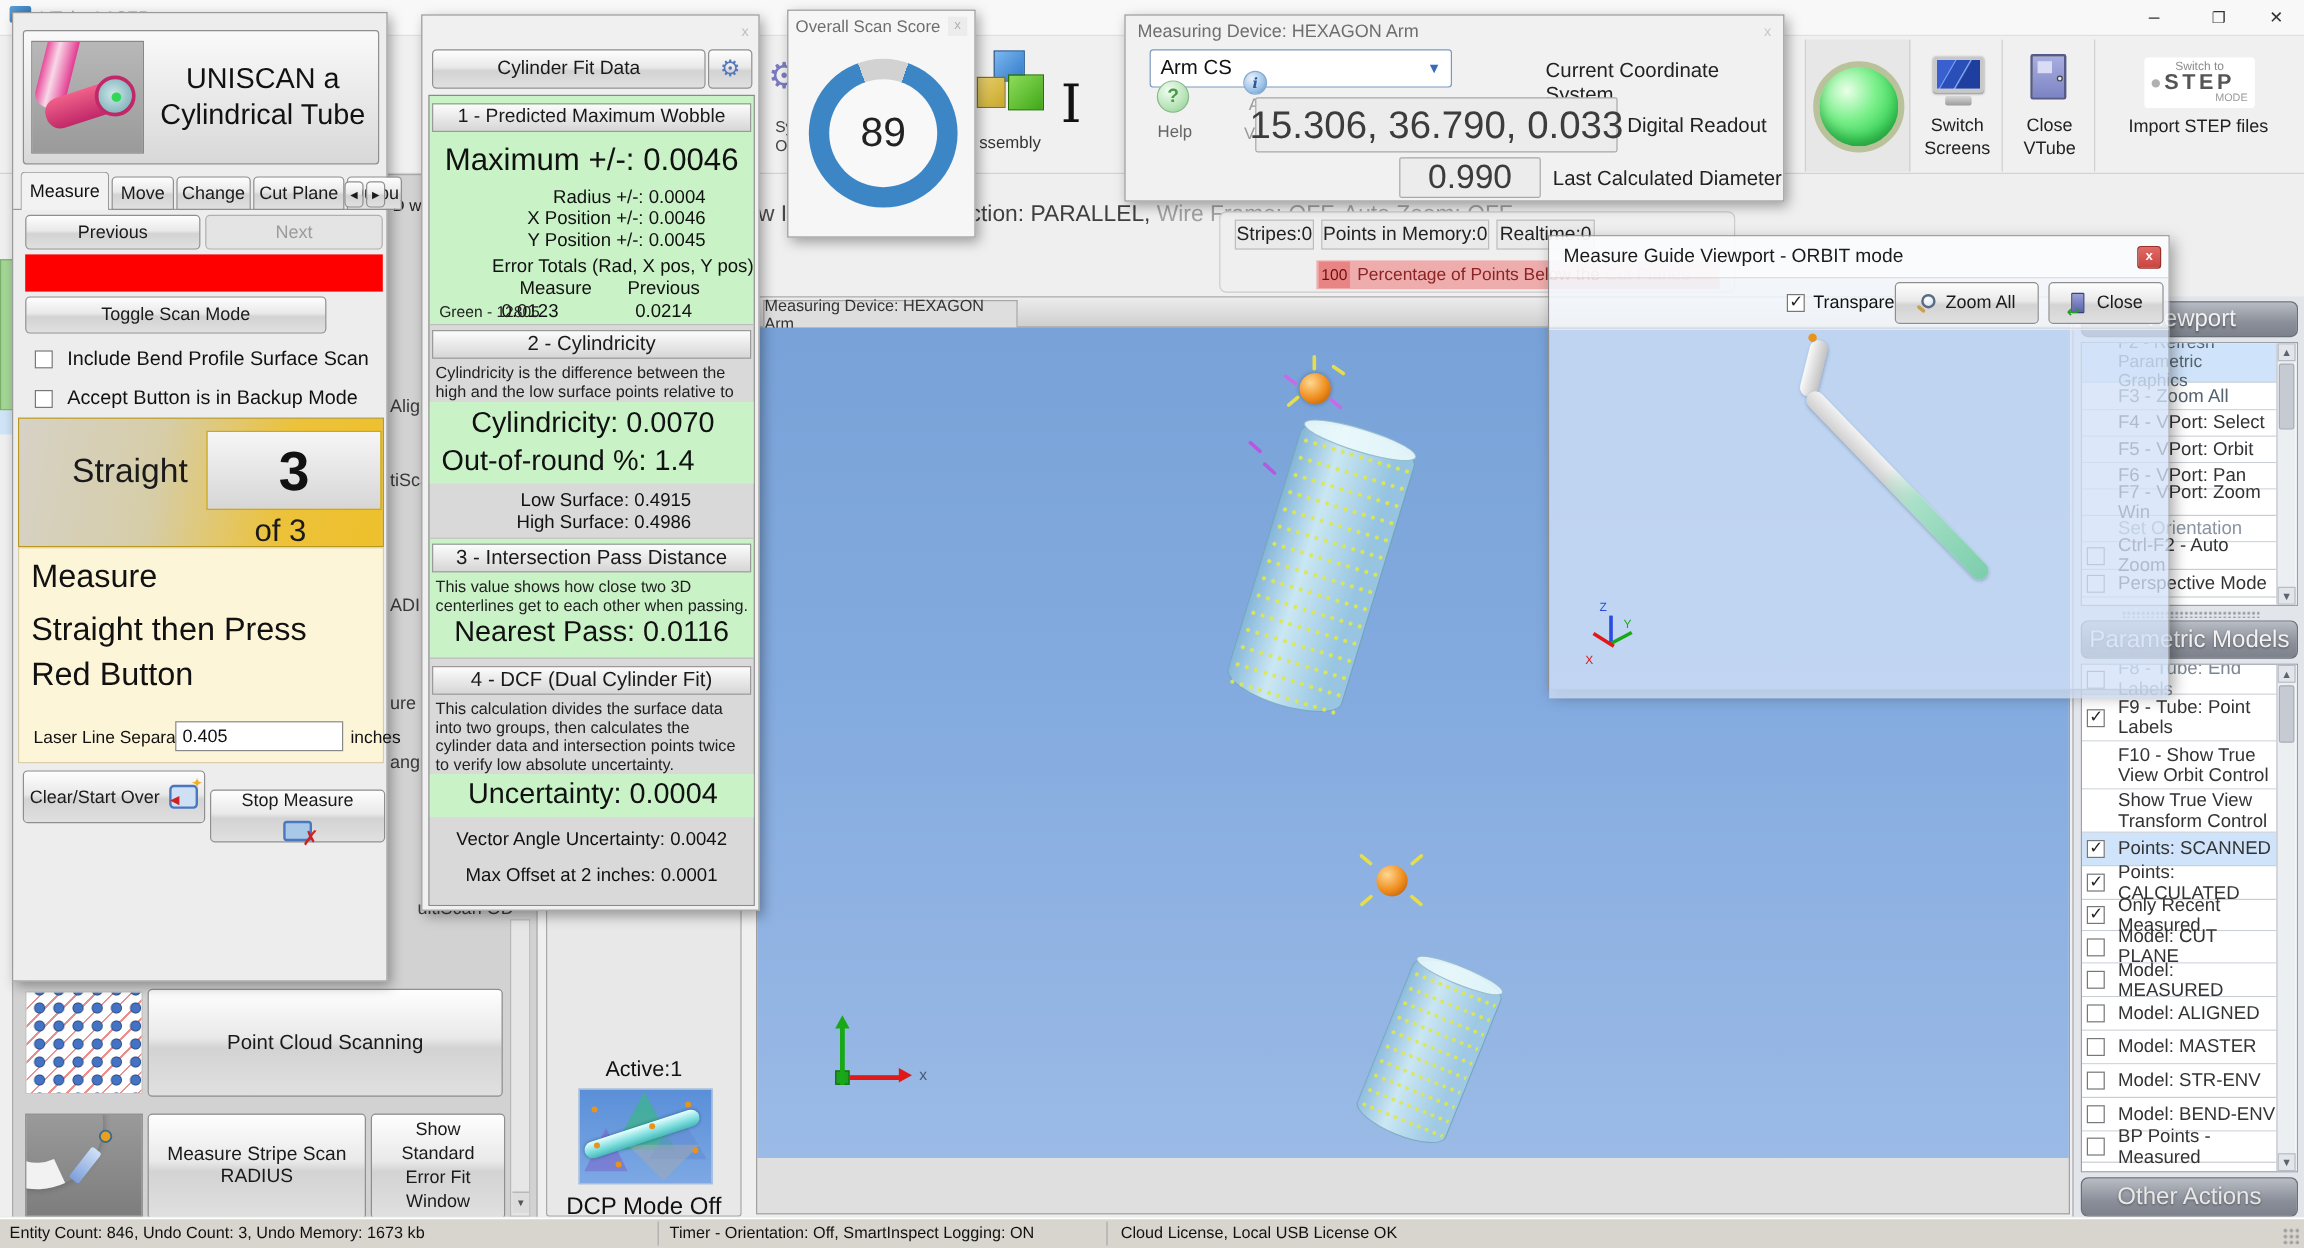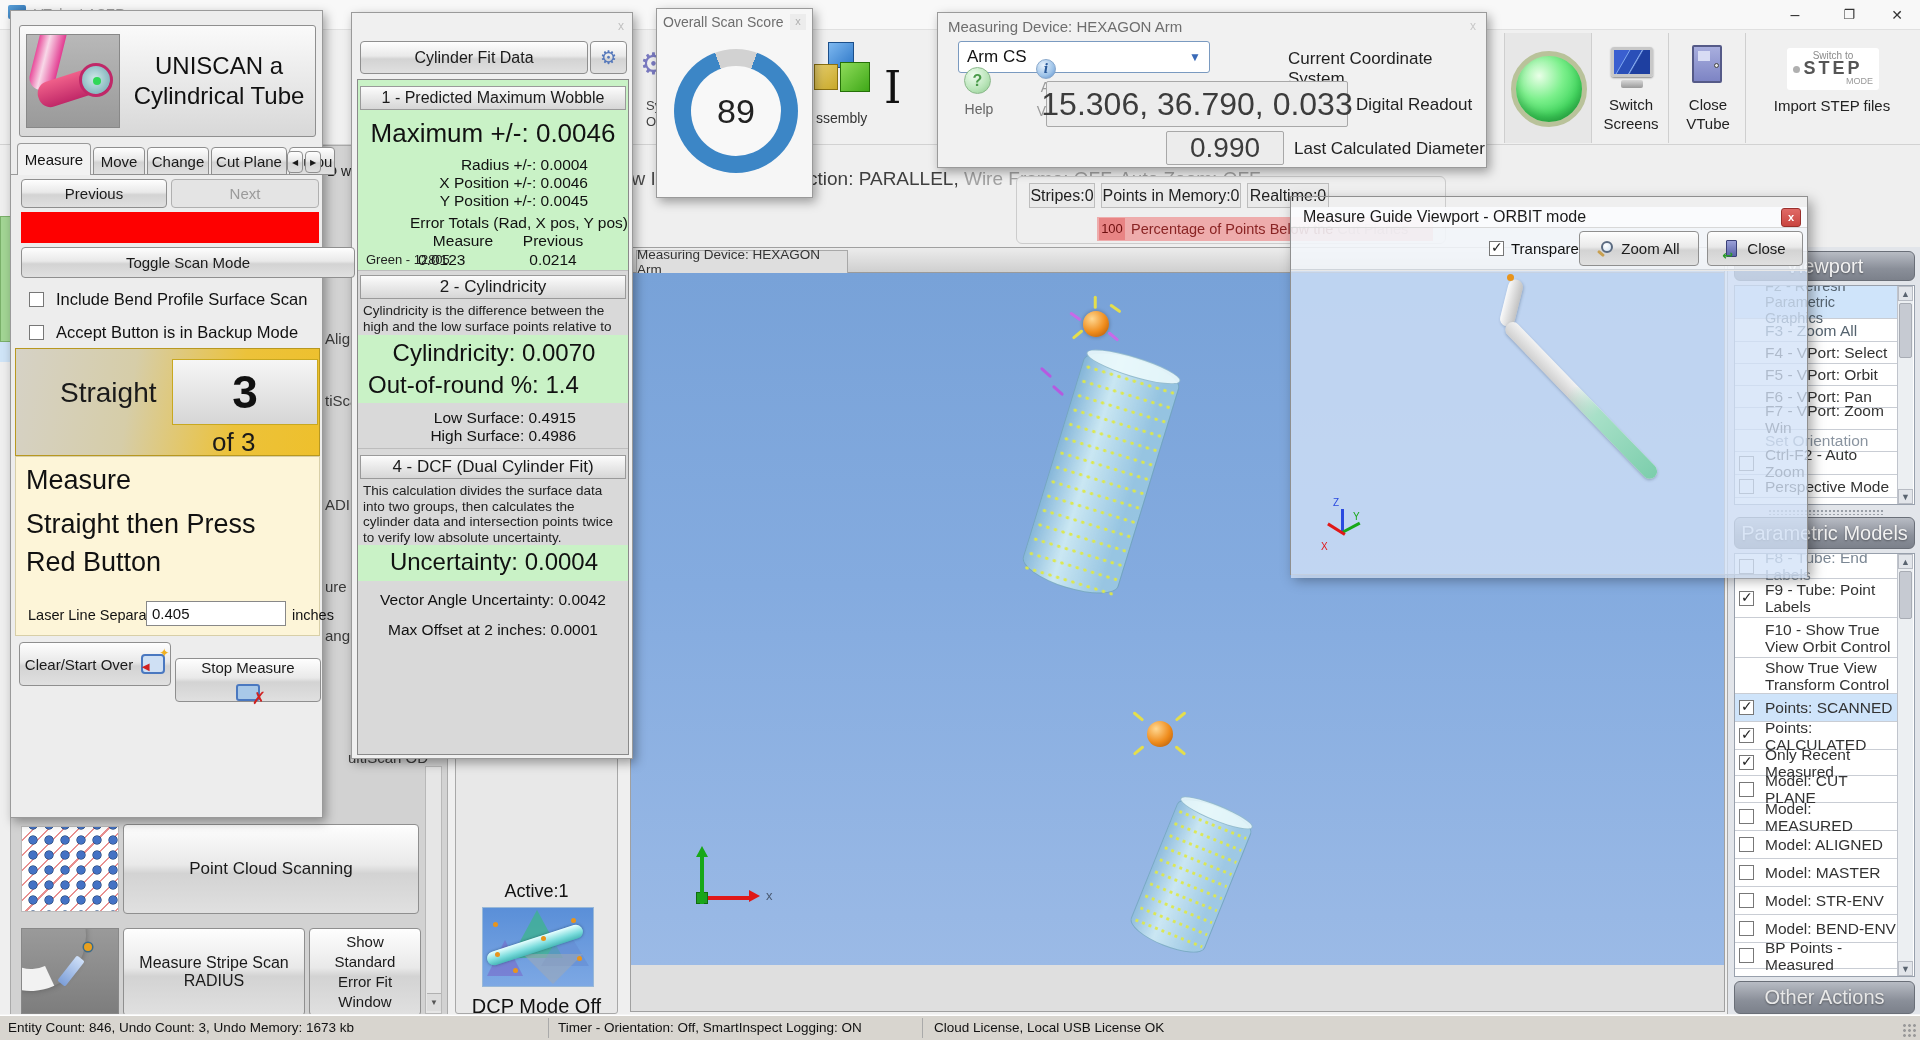--- a/index.html
+++ b/index.html
@@ -411,20 +411,27 @@
           </div>
         <div class="desc" style="position:absolute;left:5px;top:32px;width:262px;">Cylindricity is the difference between the high and the low surface points relative to the cylinder centerline.</div>
         <div class="greenbg abs" style="left:0;top:64px;width:272px;height:68px;padding-left:32px;">
           <div class="bigval" style="position:absolute;left:0;top:4px;width:100%;text-align:center;font-size:24px;">Cylindricity: 0.0070</div>
           <div class="bigval" style="position:absolute;left:10px;top:36px;font-size:24px;">Out-of-round %: 1.4</div>
         </div>
         <div class="row15" style="position:absolute;right:52px;top:138px;">Low Surface:  0.4915</div>
         <div class="row15" style="position:absolute;right:52px;top:156px;">High Surface:  0.4986</div>
       </div>
 
+      <div class="greenbg" style="height:100px;position:relative;border-top:1px solid #bdbdbd;">
+        <div class="hbar abs" style="left:2px;top:4px;width:266px;height:24px;">
+            <span>3 - Intersection Pass Distance</span>
+          </div>
+        <div class="desc" style="position:absolute;left:5px;top:32px;width:262px;">This value shows how close two 3D centerlines get to each other when passing.</div>
+        <div class="bigval" style="position:absolute;left:0;top:64px;width:100%;text-align:center;font-size:24px;">Nearest Pass: 0.0116</div>
+      </div>
 
       <div class="graybg" style="height:208px;position:relative;border-top:1px solid #bdbdbd;">
         <div class="hbar abs" style="left:2px;top:6px;width:266px;height:24px;">
             <span>4 - DCF (Dual Cylinder Fit)</span>
           </div>
         <div class="desc" style="position:absolute;left:5px;top:34px;width:258px;">This calculation divides the surface data into two groups, then calculates the cylinder data and intersection points twice to verify low absolute uncertainty.</div>
         <div class="greenbg abs" style="left:0;top:96px;width:272px;height:36px;">
           <div class="bigval" style="position:absolute;left:0;top:3px;width:100%;text-align:center;font-size:24px;">Uncertainty: 0.0004</div>
         </div>
         <div class="row15" style="position:absolute;left:0;top:142px;width:100%;text-align:center;">Vector Angle Uncertainty:  0.0042</div>
@@ -473,21 +480,21 @@
 
     <div class="btn abs" style="left:10px;top:168px;width:146px;height:29px;font-size:15px;">
         <span>Previous</span>
       </div>
     <div class="btn dis abs" style="left:160px;top:168px;width:148px;height:29px;font-size:15px;background:#e4e4e4;border-color:#b0b0b0;">
         <span>Next</span>
       </div>
 
     <div class="abs" style="left:10px;top:201px;width:298px;height:31px;background:#fe0000;"></div>
 
-    <div class="btn abs" style="left:10px;top:236px;width:334px;height:31px;font-size:15px;">
+    <div class="btn abs" style="left:10px;top:236px;width:251px;height:31px;font-size:15px;">
         <span>Toggle Scan Mode</span>
       </div>
 
     <div class="abs" style="left:18px;top:279px;display:flex;align-items:center;gap:12px;">
       <span class="cb"></span>
       <span style="font-size:16.5px;">Include Bend Profile Surface Scan</span>
     </div>
     <div class="abs" style="left:18px;top:312px;display:flex;align-items:center;gap:12px;">
       <span class="cb"></span>
       <span style="font-size:16.5px;">Accept Button is in Backup Mode</span>
@@ -553,21 +560,21 @@
     </div>
     <span style="position:absolute;left:418px;top:82px;font-size:17px;color:#222;">Digital Readout</span>
 
     <div class="abs" style="left:228px;top:118px;width:118px;height:34px;background:#ececec;border:1px solid #a8a8a8;border-radius:2px;display:flex;align-items:center;justify-content:center;">
       <span style="font-size:28px;color:#3c3c3c;">0.990</span>
     </div>
     <span style="position:absolute;left:356px;top:126px;font-size:17px;color:#222;">Last Calculated Diameter</span>
   </div>
 
   <div class="abs" style="left:1290px;top:196px;width:518px;height:379px;border:1px solid #8f8f8f;box-shadow:4px 5px 12px rgba(0,0,0,.35);z-index:9;">
-    <div style="height:21px;background:rgba(250,251,253,0.95);display:flex;align-items:center;justify-content:space-between;padding:0 6px 0 12px;border-bottom:1px solid #d8d8d8;margin-top:10px;">
+    <div style="height:35px;background:rgba(250,251,253,0.95);display:flex;align-items:center;justify-content:space-between;padding:0 6px 0 12px;border-bottom:1px solid #d8d8d8;">
       <span style="font-size:16px;color:#1a1a1a;">Measure Guide Viewport - ORBIT mode</span>
       <span style="width:20px;height:19px;background:linear-gradient(#e06a66,#c94540);border:1px solid #9a302c;border-radius:3px;color:#fff;font-size:11px;font-weight:bold;text-align:center;line-height:17px;">x</span>
     </div>
     <div style="height:42px;background:rgba(243,246,250,0.88);position:relative;border-bottom:1px solid #cfd4da;">
       <span class="cb checked" style="position:absolute;left:198px;top:13px;"></span>
       <span style="position:absolute;left:220px;top:12px;font-size:15px;">Transparent</span>
       <div class="btn abs" style="left:288px;top:3px;width:120px;height:35px;font-size:15px;gap:7px;">
         <span style="position:relative;width:16px;height:16px;">
           <span style="position:absolute;left:3px;top:0;width:12px;height:12px;border:2px solid #5a6a80;border-radius:50%;background:radial-gradient(circle at 35% 30%,#fff,#cfe0f0);"></span>
           <span style="position:absolute;left:-1px;top:11px;width:8px;height:3px;background:#c8a050;transform:rotate(40deg);border-radius:2px;"></span>

